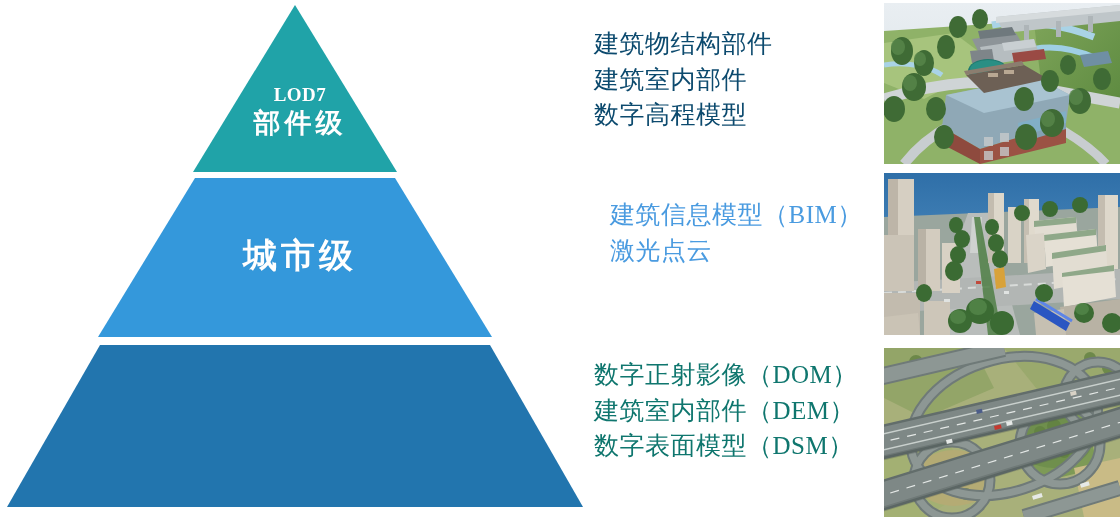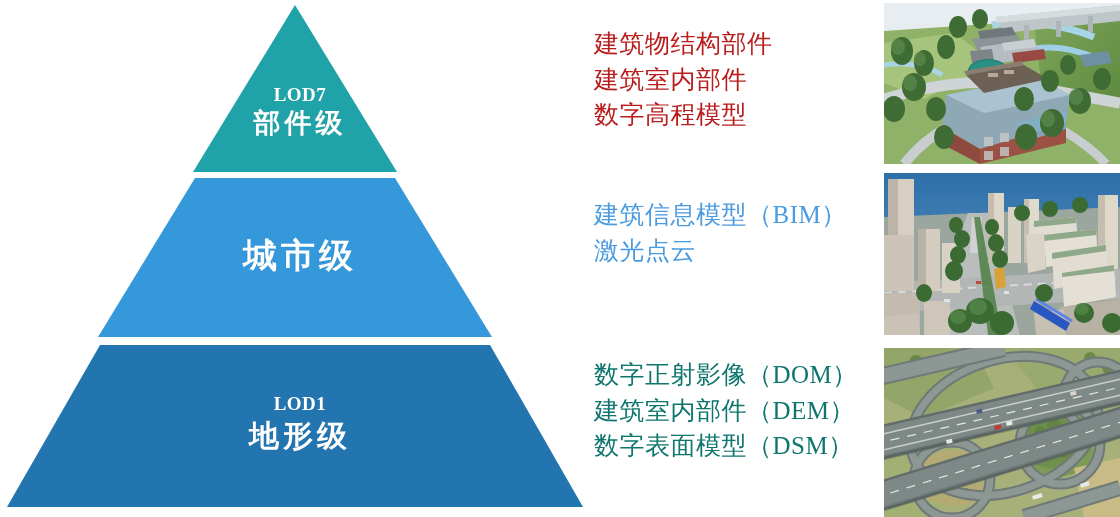--- a/index.html
+++ b/index.html
@@ -69,21 +69,21 @@
     left: 594px;
     font-family: "Liberation Serif", "DejaVu Serif", serif;
     line-height: 1.42;
     white-space: nowrap;
   }
   .desc-line {
     font-size: 25px;
     letter-spacing: 0.5px;
   }
   #desc-block-1 { top: 26px; }
-  #desc-block-2 { top: 197px; }
+  #desc-block-2 { top: 197px; margin-left: 16px; }
   #desc-block-3 { top: 357px; }
 
   
   .thumb {
     position: absolute;
     left: 884px;
     width: 236px;
     overflow: hidden;
     background: #d9d9d9;
   }
@@ -108,27 +108,23 @@
 
   <div class="tier-label" id="tier1-text">
     <div class="tier-lod">LOD7</div>
     <div class="tier-cn">部件级</div>
   </div>
 
   <div class="tier-label" id="tier2-text">
     <div class="tier-cn">城市级</div>
   </div>
 
-  <div class="tier-label" id="tier3-text">
-    <div class="tier-lod">LOD1</div>
-    <div class="tier-cn">地形级</div>
-  </div>
 </div>
 
-<div class="desc-block" id="desc-block-1" style="color: #b91c1c;">
+<div class="desc-block" id="desc-block-1" style="color: #0c4a6e;">
     <div class="desc-line">建筑物结构部件</div>
     <div class="desc-line">建筑室内部件</div>
     <div class="desc-line">数字高程模型</div>
   </div>
 <div class="desc-block" id="desc-block-2" style="color: rgb(74, 155, 224);">
     <div class="desc-line">建筑信息模型（BIM）</div>
     <div class="desc-line">激光点云</div>
   </div>
 <div class="desc-block" id="desc-block-3" style="color: #0f766e;">
     <div class="desc-line">数字正射影像（DOM）</div>

